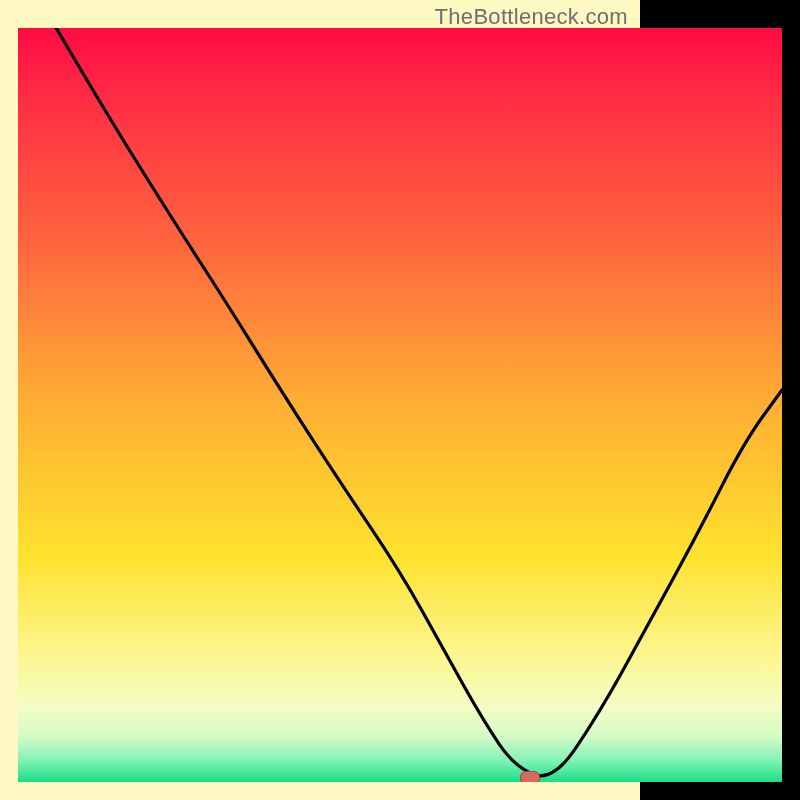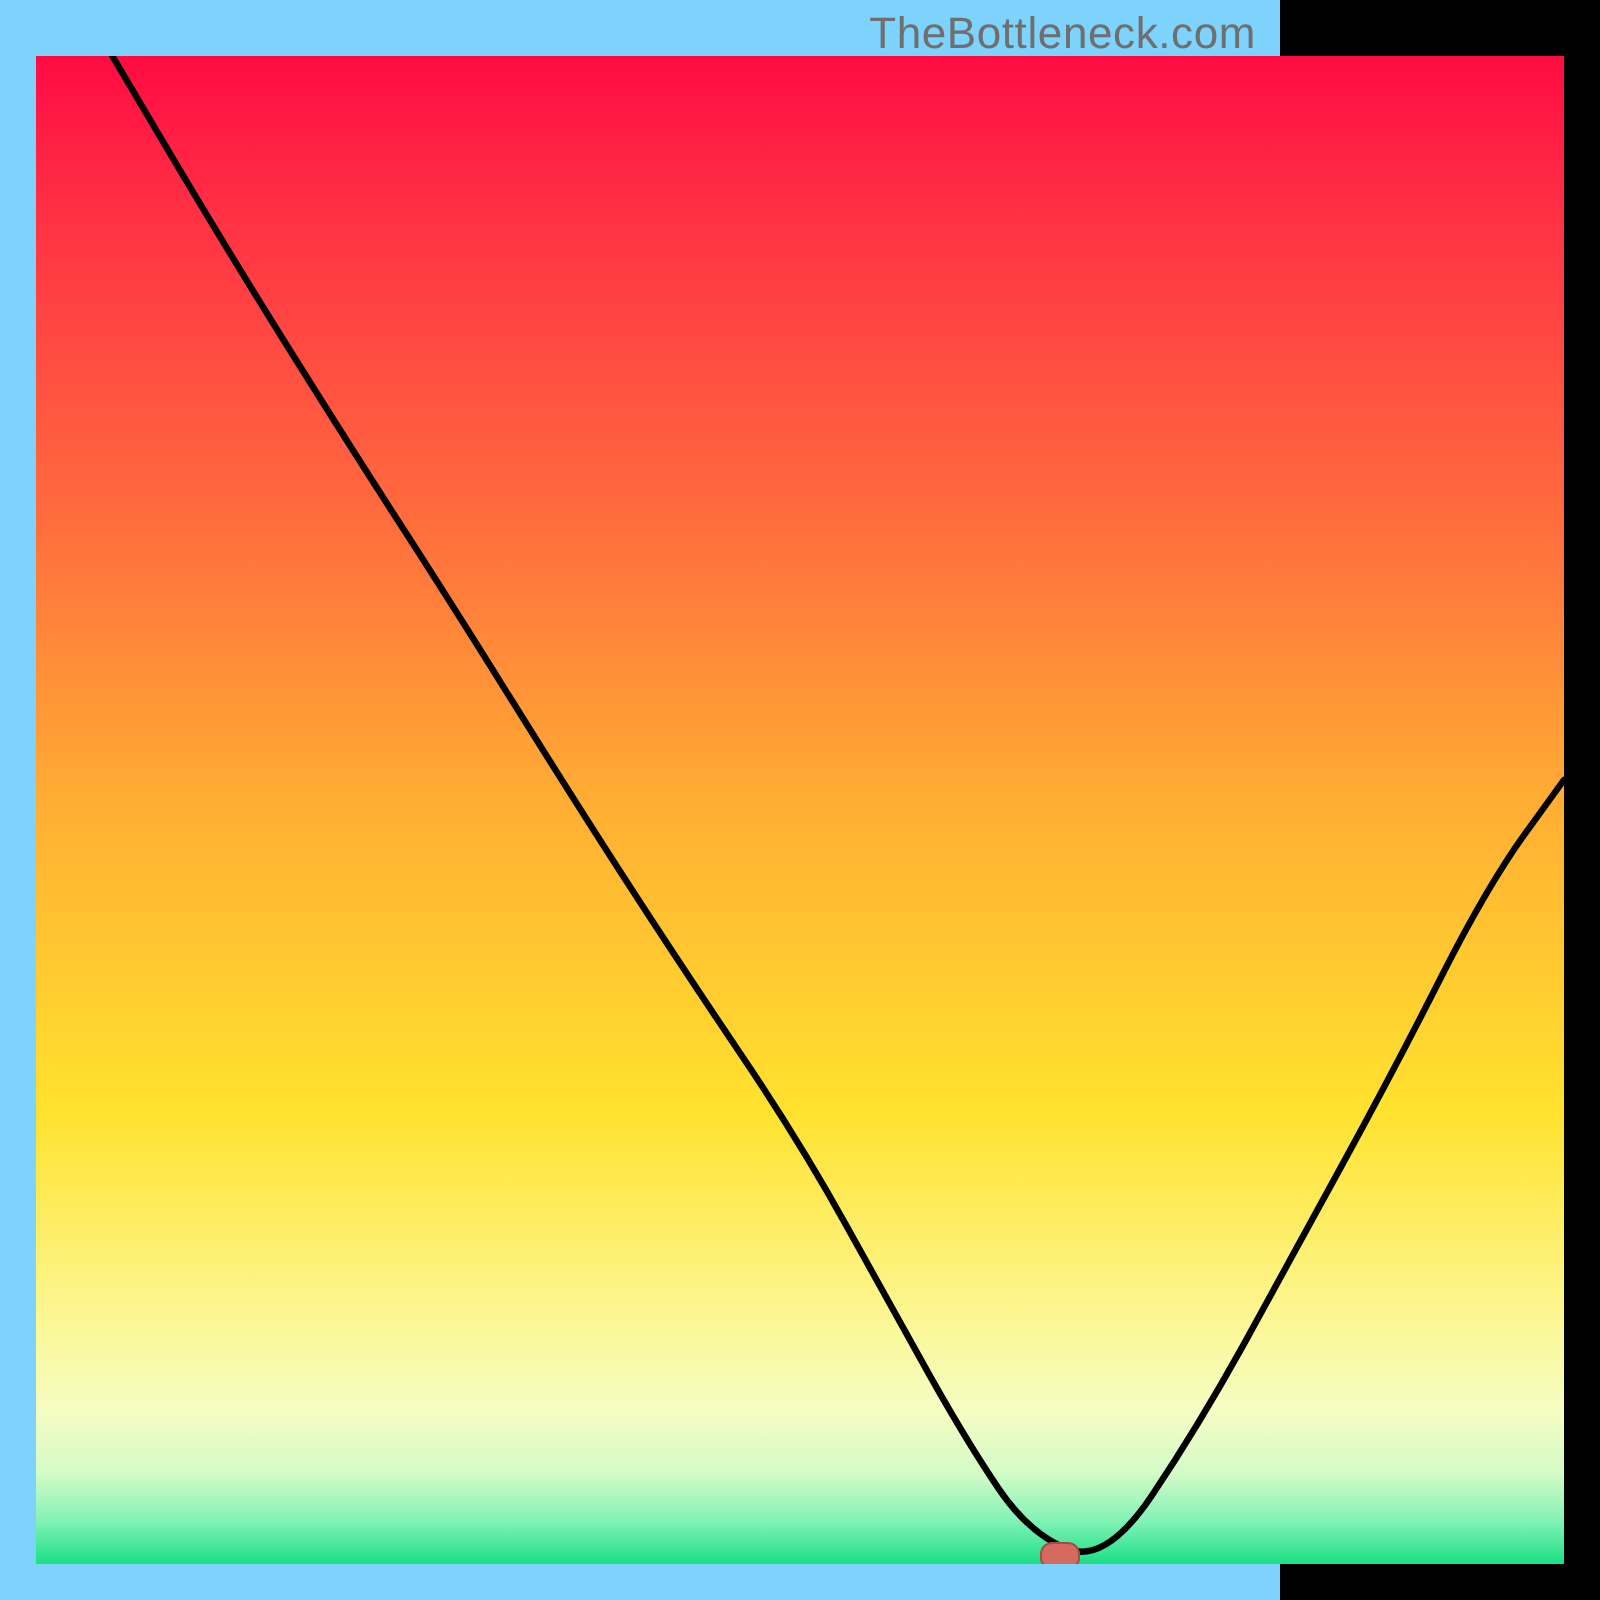--- a/index.html
+++ b/index.html
@@ -8,21 +8,21 @@
     width: 800px;
     height: 800px;
     background: #000;
     overflow: hidden;
     font-family: Arial, Helvetica, sans-serif;
   }
   .frame {
     position: relative;
     width: 640px;
     height: 800px;
-    background: #7dd3fc;
+    background: #fef9c3;
   }
   .watermark {
     position: absolute;
     top: 4px;
     right: 12px;
     color: #6f6f6f;
     font-size: 22px;
     font-weight: 500;
     letter-spacing: 0.3px;
     z-index: 5;

